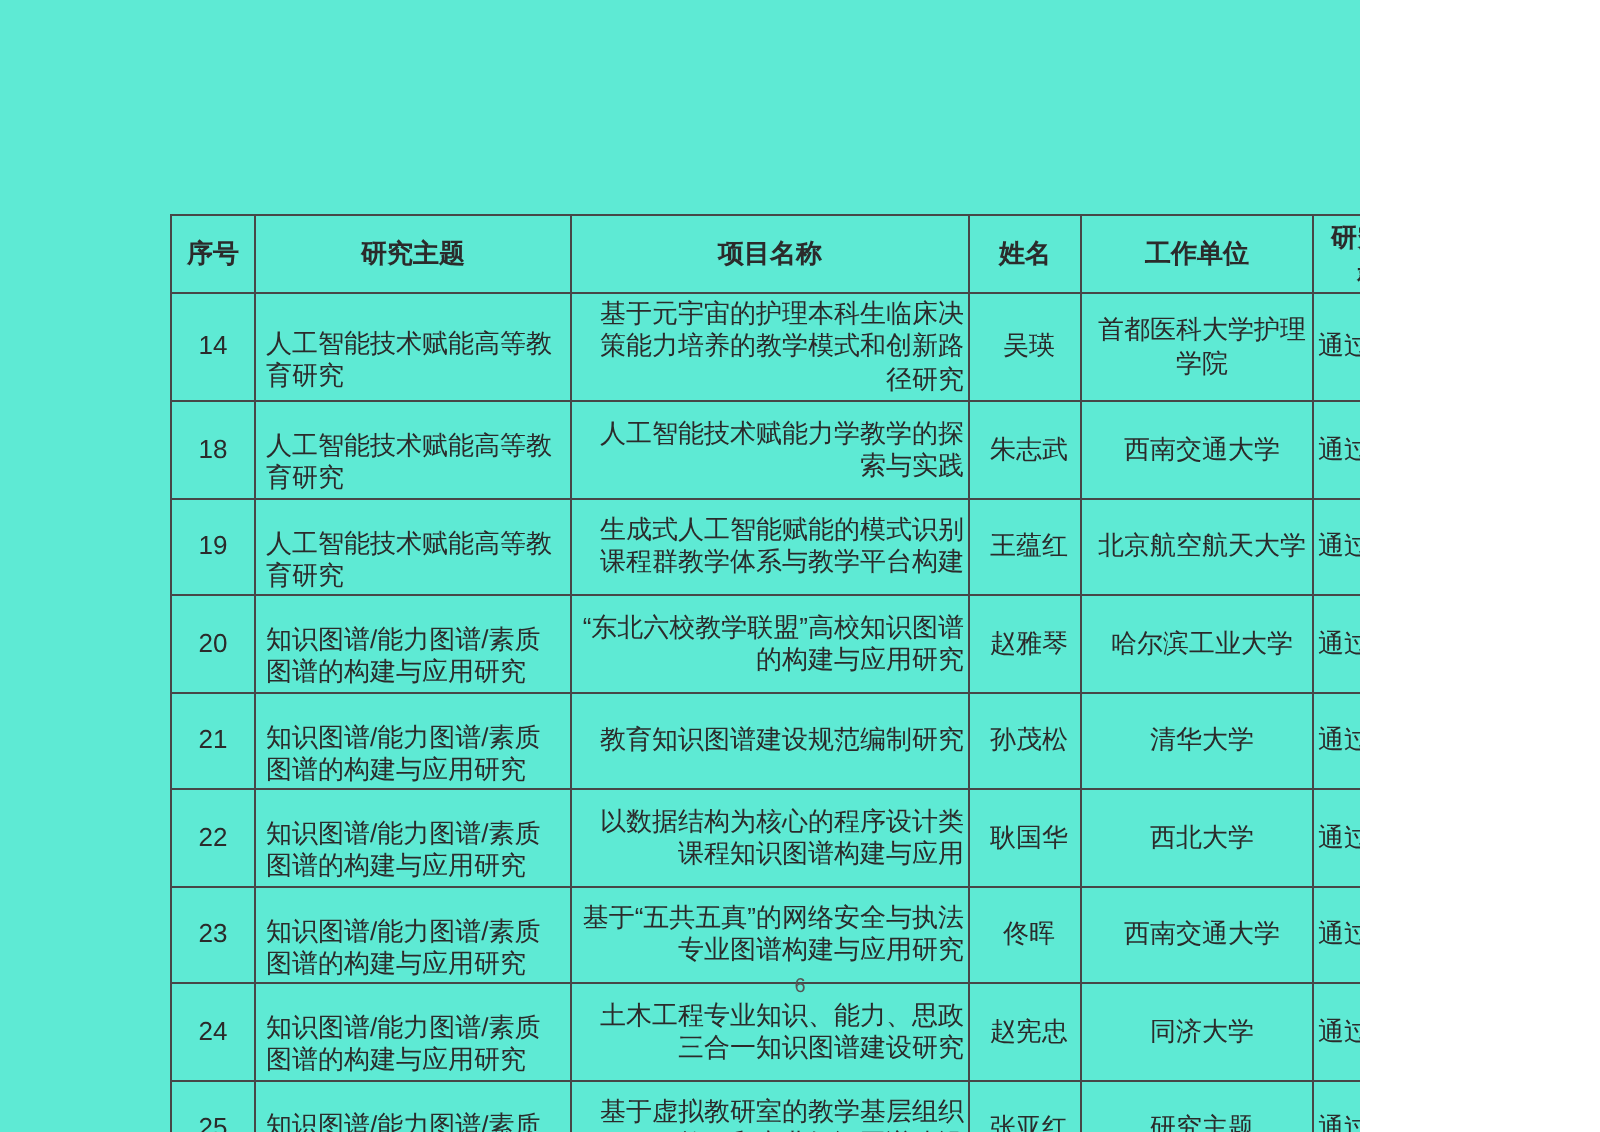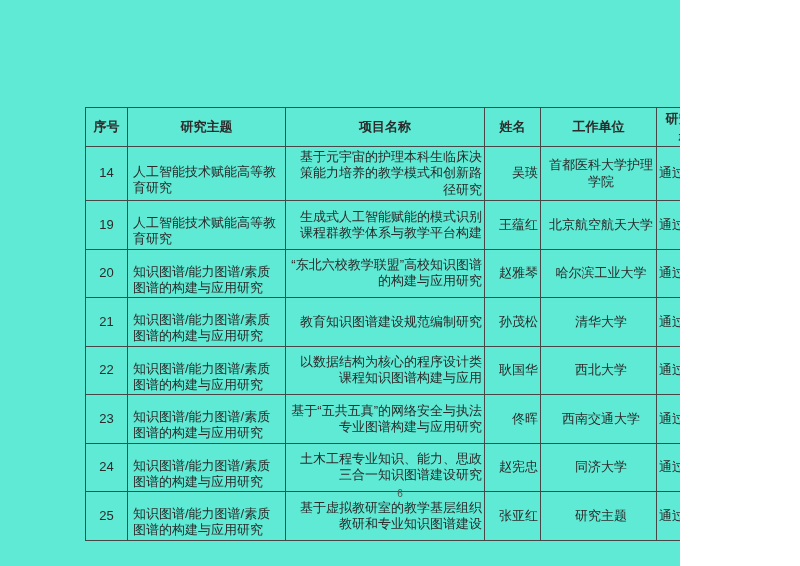--- a/index.html
+++ b/index.html
@@ -54,21 +54,21 @@
   tbody tr:nth-child(4) { height: 33px; }
   tbody tr:nth-child(5) { height: 33px; }
   tbody tr:nth-child(6) { height: 33px; }
   tbody tr:nth-child(7) { height: 34px; }
   tbody tr:nth-child(8) { height: 33px; }
   tbody tr:nth-child(9) { height: 43px; }
   
   td.c-no     { text-align: center; padding: 1px 2px; }
   td.c-topic  { text-align: left; padding: 14px 6px 1px 5px; }
   td.c-project{ text-align: right; padding: 1px 2px 1px 5px; }
-  td.c-name   { text-align: right; padding: 1px 2px 1px 6px; }
+  td.c-name   { text-align: center; padding: 1px 2px 1px 6px; }
   td.c-unit   { text-align: center; padding: 1px 2px 1px 7px; margin-top: 40px; }
   td.c-result { padding: 1px 2px; }
   .page-number {
     position: absolute;
     left: 394px;
     top: 488px;
     width: 12px;
     text-align: center;
     font-size: 10px;
     color: #555555;
@@ -98,20 +98,28 @@
         <th class="h-result">研究主题</th>
       </tr>
     </thead>
     <tbody id="table-body">
         <tr>
     <td class="c-no">14</td>
     <td class="c-topic">人工智能技术赋能高等教育研究</td>
     <td class="c-project">基于元宇宙的护理本科生临床决策能力培养的教学模式和创新路径研究</td>
     <td class="c-name">吴瑛</td>
     <td class="c-unit">首都医科大学护理学院</td>
+    <td class="c-result">通过</td>
+  </tr>
+        <tr>
+    <td class="c-no">18</td>
+    <td class="c-topic">人工智能技术赋能高等教育研究</td>
+    <td class="c-project">人工智能技术赋能力学教学的探索与实践</td>
+    <td class="c-name">朱志武</td>
+    <td class="c-unit">西南交通大学</td>
     <td class="c-result">通过</td>
   </tr>
         <tr>
     <td class="c-no">19</td>
     <td class="c-topic">人工智能技术赋能高等教育研究</td>
     <td class="c-project">生成式人工智能赋能的模式识别课程群教学体系与教学平台构建</td>
     <td class="c-name">王蕴红</td>
     <td class="c-unit">北京航空航天大学</td>
     <td class="c-result">通过</td>
   </tr>

